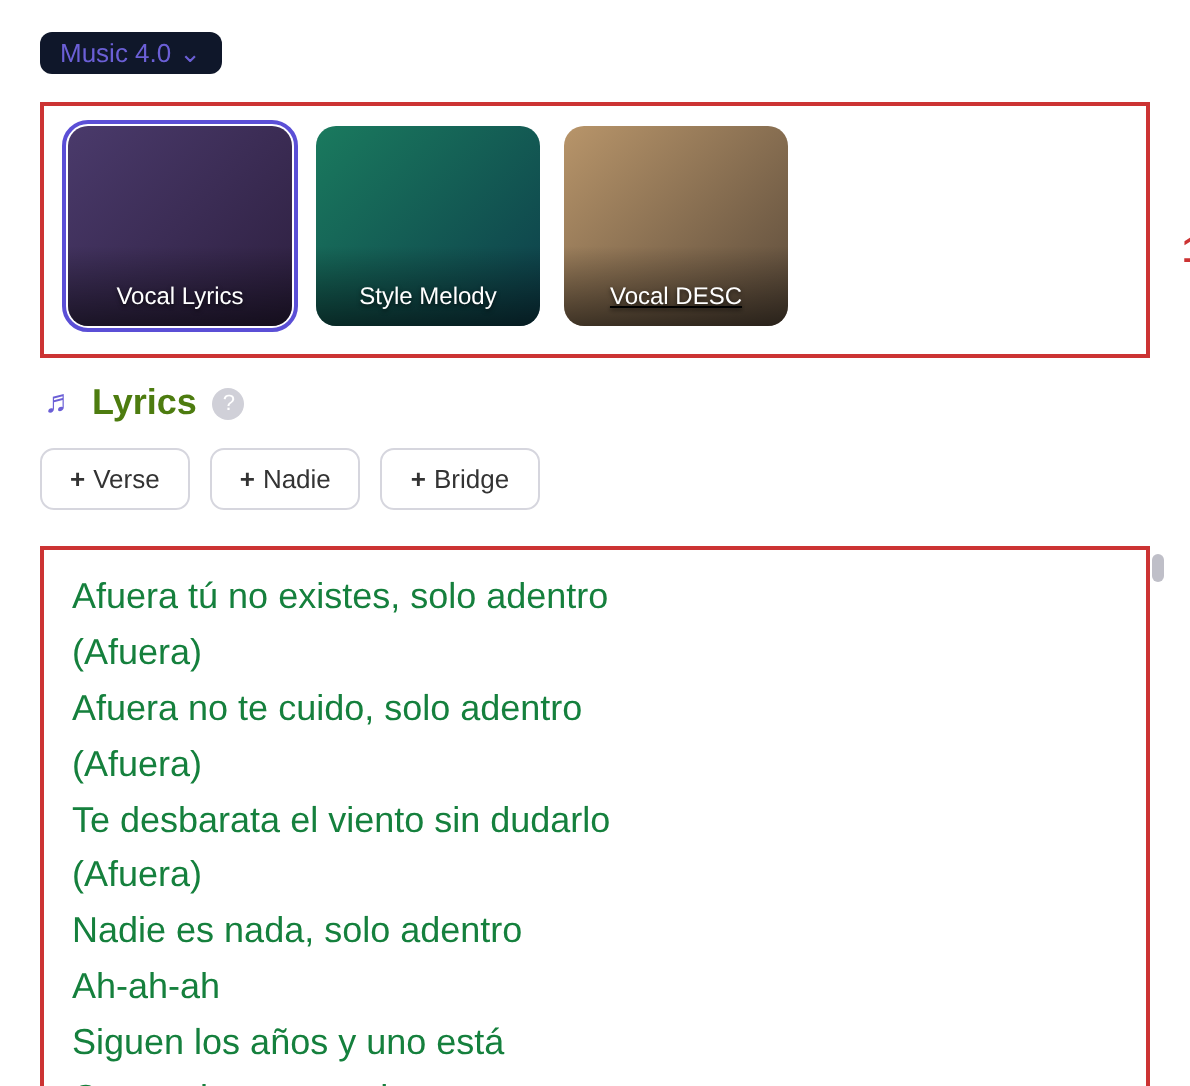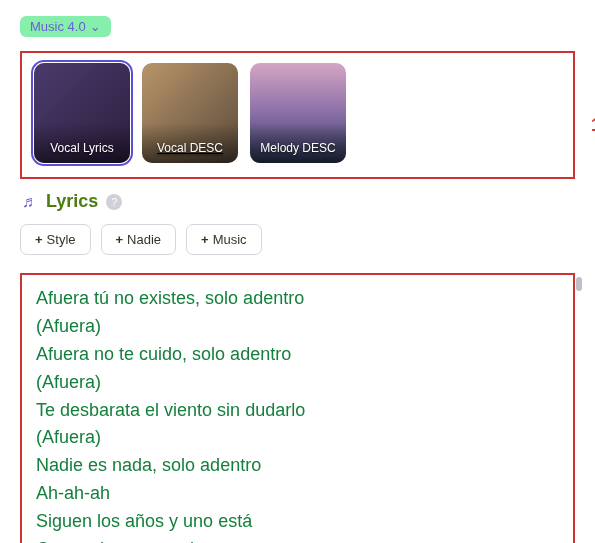--- a/index.html
+++ b/index.html
@@ -1,22 +1,22 @@
 <!DOCTYPE html>
 <html><head>
 <meta charset="utf-8">
 <style>
 * { box-sizing: border-box; margin: 0; padding: 0; }
 body { font-family: -apple-system, BlinkMacSystemFont, 'Segoe UI', sans-serif; background: #fff; width: 595px; height: 543px; padding: 16px 20px; }
 .header { display: flex; align-items: center; gap: 12px; margin-bottom: 14px; }
 .title { font-size: 22px; font-weight: 700; color: #1a1a2e; }
-.version-badge { display: flex; align-items: center; gap: 4px; background: #86efac; color: #6b5fd6; padding: 3px 10px; border-radius: 6px; font-size: 13px; font-weight: 500; cursor: pointer; }
+.version-badge { display: flex; align-items: center; gap: 4px; background: #0f172a; color: #6b5fd6; padding: 3px 10px; border-radius: 6px; font-size: 13px; font-weight: 500; cursor: pointer; }
 .styles-box { border: 2px solid #c33; padding: 10px 12px 14px; position: relative; margin-bottom: 10px; }
 .styles-row { display: flex; gap: 12px; }
-.style-card { width: 96px; height: 100px; border-radius: 10px; position: relative; overflow: hidden; cursor: pointer; display: flex; align-items: flex-end; justify-content: center; padding-bottom: 8px; }
+.style-card { width: 112px; height: 100px; border-radius: 10px; position: relative; overflow: hidden; cursor: pointer; display: flex; align-items: flex-end; justify-content: center; padding-bottom: 8px; }
 .style-card.selected { outline: 2px solid #5b4fd6; outline-offset: 1px; }
 .style-card .label { color: #fff; font-size: 12px; font-weight: 500; text-shadow: 0 1px 2px rgba(0,0,0,.6); z-index: 2; }
 .style-card::after { content:''; position:absolute; inset:0; background: linear-gradient(to bottom, rgba(0,0,0,0) 60%, rgba(0,0,0,.55)); }
 .thumb1 { background: linear-gradient(135deg,#4a3a6b,#2d1f3f); }
 .thumb2 { background: linear-gradient(135deg,#1a7a5e,#0d3d4a); }
 .thumb3 { background: linear-gradient(135deg,#b8956a,#5a4a3a); text-decoration: underline; }
 .thumb4 { background: linear-gradient(180deg,#d4a5c4 0%,#8b6fa8 50%,#2d3a5a 100%); }
 .annot-1 { position: absolute; right: -28px; top: 50%; color: #c33; font-weight: 700; font-size: 18px; }
 .section-head { display: flex; align-items: center; gap: 8px; margin: 12px 0 12px 2px; }
 .lyrics-icon { color: #6b5fd6; font-size: 16px; }
@@ -49,48 +49,48 @@
     <span>Music 4.0</span>
     <span>⌄</span>
   </div>
 </div>
 
 <div class="styles-box">
   <div class="styles-row">
     <div class="style-card thumb1 selected">
       <span class="label">Vocal Lyrics</span>
     </div>
+    <div class="style-card thumb2">
+      <span class="label">Style Melody</span>
+    </div>
     <div class="style-card thumb3">
       <span class="label">Vocal DESC</span>
-    </div>
-    <div class="style-card thumb4">
-      <span class="label">Melody DESC</span>
     </div>
   </div>
   <div class="annot-1">1</div>
 </div>
 
 <div class="section-head">
   <span class="lyrics-icon">♬</span>
   <span class="section-title">Lyrics</span>
   <span class="help-icon">?</span>
 </div>
 
 <div class="btn-row">
   <button class="btn">
     <span class="plus">+</span>
-    <span>Style</span>
+    <span>Verse</span>
   </button>
   <button class="btn">
     <span class="plus">+</span>
     <span>Nadie</span>
   </button>
   <button class="btn">
     <span class="plus">+</span>
-    <span>Music</span>
+    <span>Bridge</span>
   </button>
 </div>
 
 <div class="lyrics-area">
   <div class="lyrics-box">
     <div class="lyrics-text">Afuera tú no existes, solo adentro
 (Afuera)
 Afuera no te cuido, solo adentro
 (Afuera)
 Te desbarata el viento sin dudarlo

